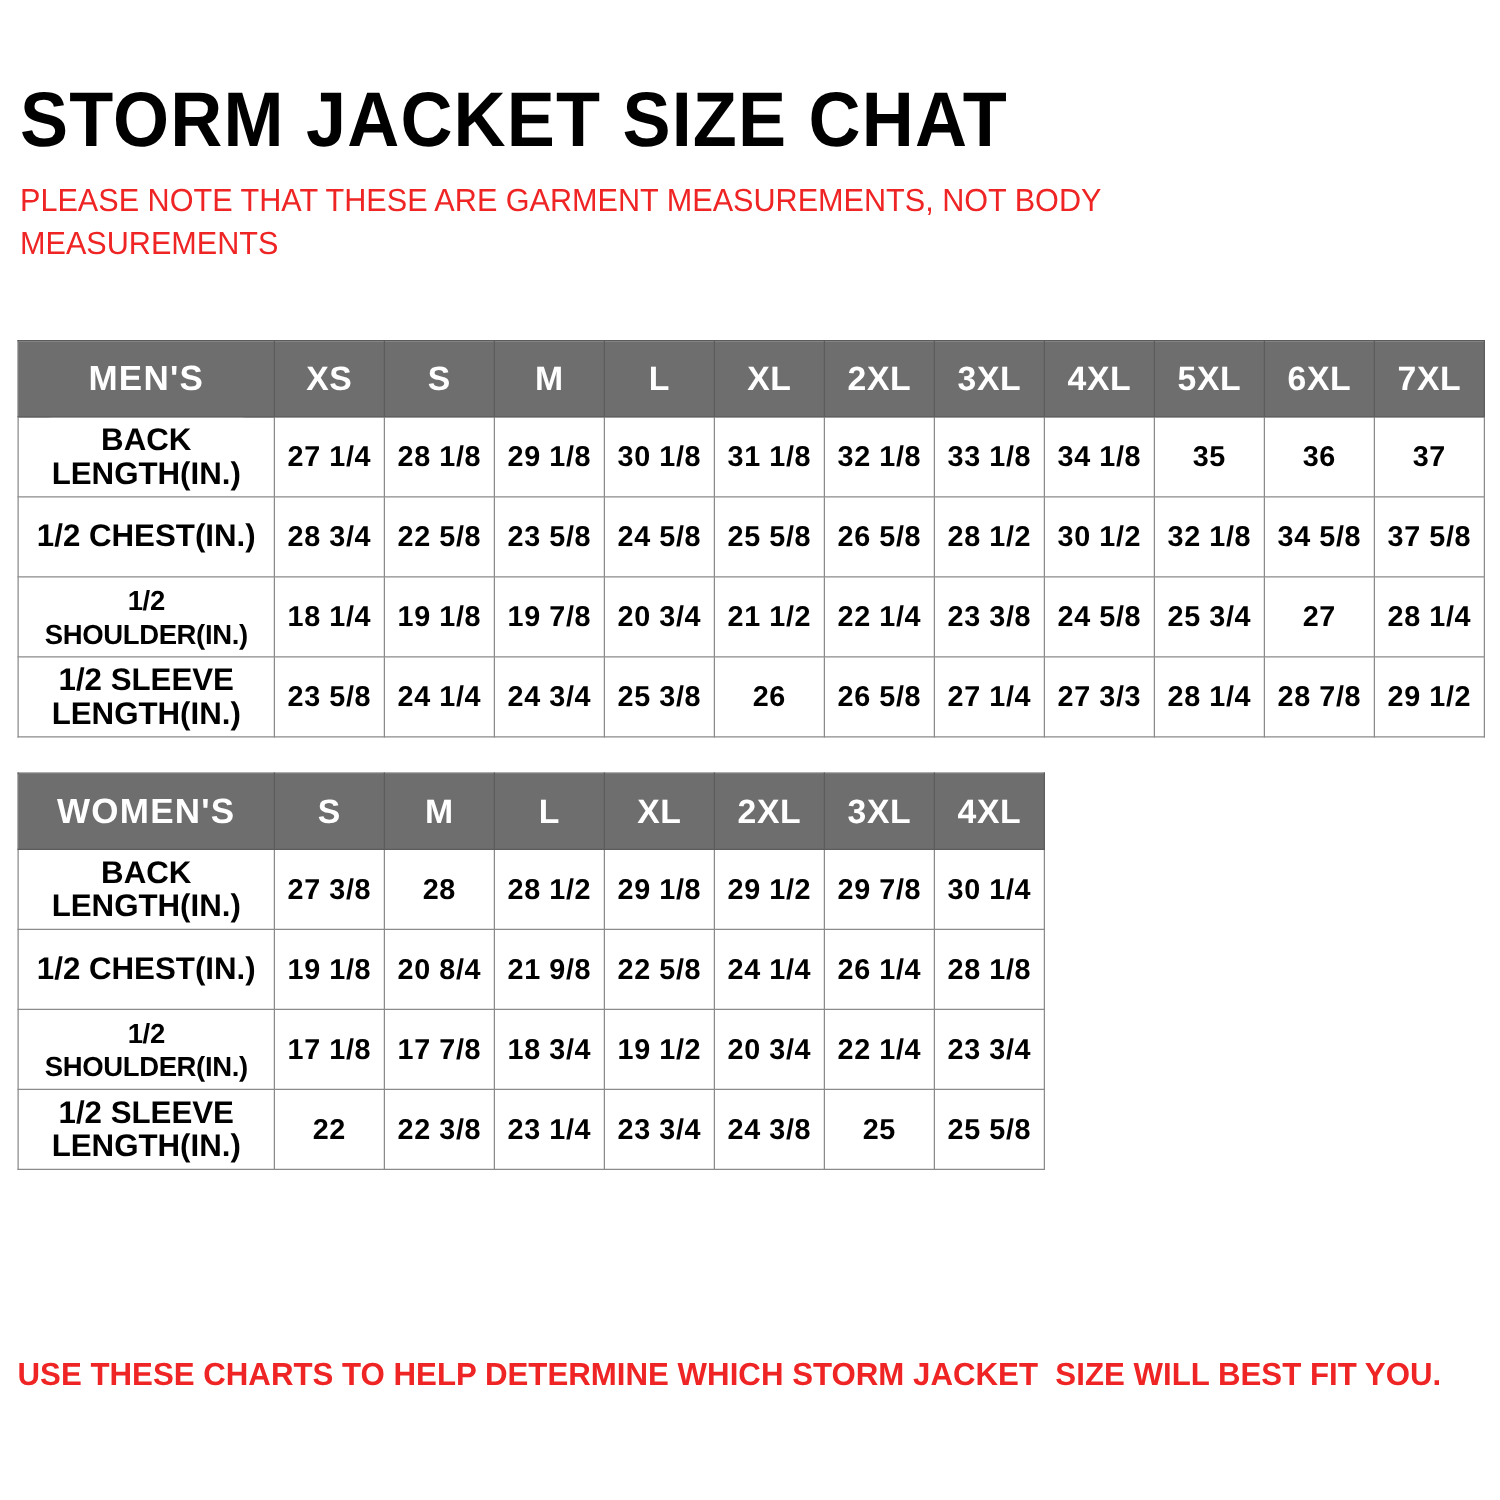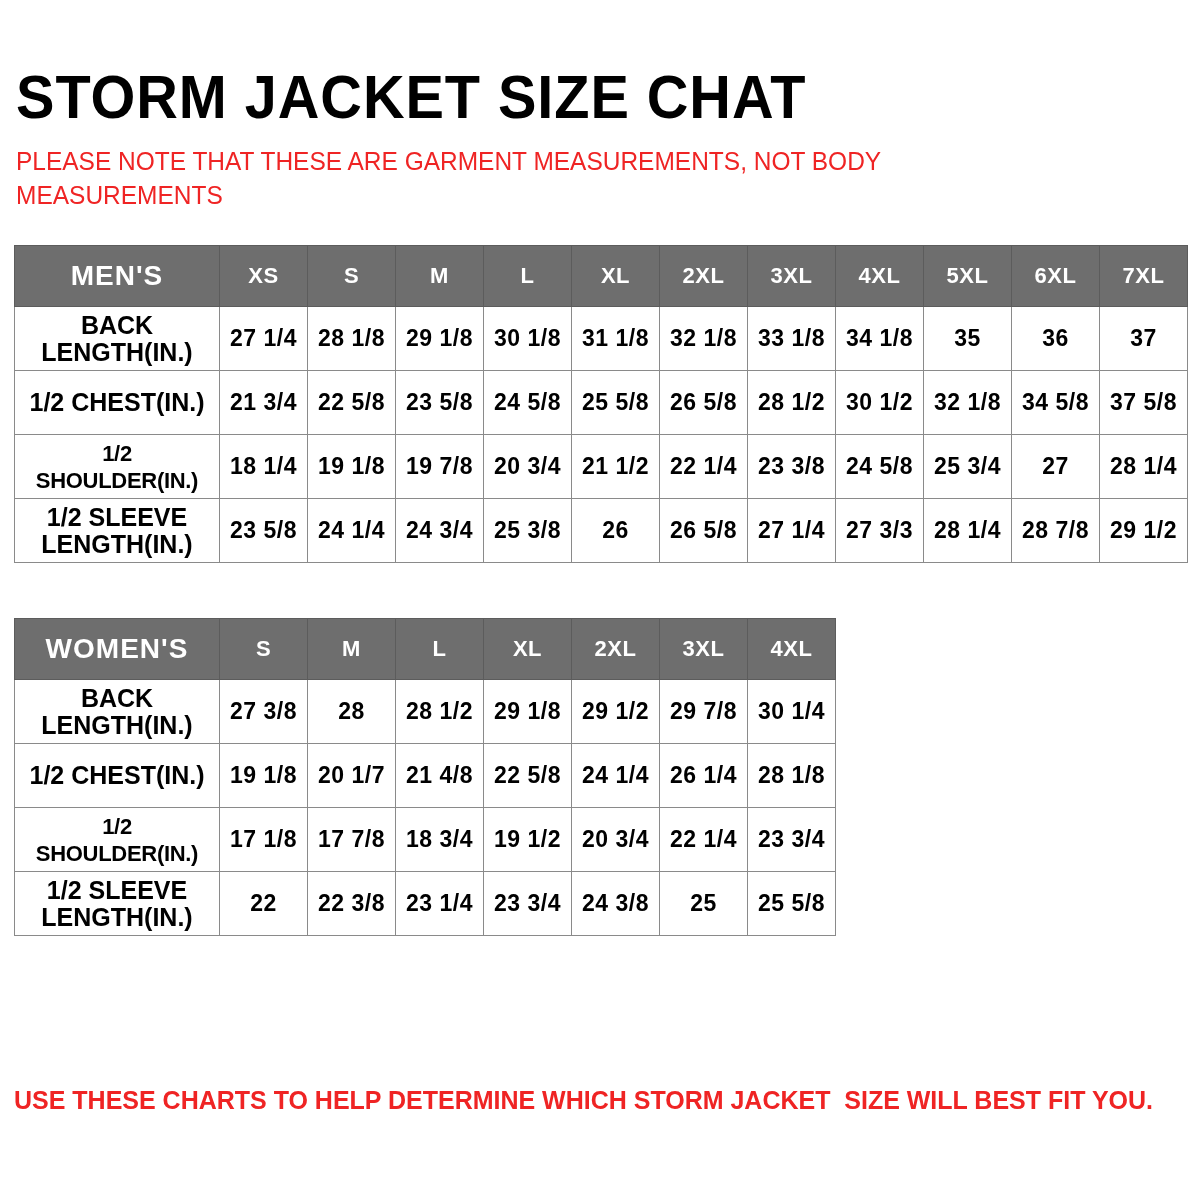--- a/index.html
+++ b/index.html
@@ -69,21 +69,21 @@
     color: #000000;
     background: #ffffff;
   }
 
   
   .size-table thead th {
     background: #6e6e6e;
     color: #ffffff;
     border: 1px solid #5c5c5c;
     height: 60px;
-    font-size: 22px;
+    font-size: 27px;
     letter-spacing: 0.5px;
   }
   .size-table thead th.corner {
     font-size: 28px;
     letter-spacing: 1px;
   }
 
   
   .size-table tbody td {
     height: 63px;
@@ -103,21 +103,21 @@
     letter-spacing: -0.3px;
   }
   .size-table tbody td.value {
     letter-spacing: 0.5px;
     font-weight: 700;
   }
 
   
   #mens-table {
     left: 14px;
-    top: 245px;
+    top: 272px;
     width: 1172px;
   }
   
   #womens-table {
     left: 14px;
     top: 618px;
     width: 822px;
   }
 
   
@@ -185,21 +185,21 @@
           <td class="value">31 1/8</td>
           <td class="value">32 1/8</td>
           <td class="value">33 1/8</td>
           <td class="value">34 1/8</td>
           <td class="value">35</td>
           <td class="value">36</td>
           <td class="value">37</td>
         </tr>
         <tr>
           <td class="rowlabel">1/2 CHEST(IN.)</td>
-          <td class="value">21 3/4</td>
+          <td class="value">28 3/4</td>
           <td class="value">22 5/8</td>
           <td class="value">23 5/8</td>
           <td class="value">24 5/8</td>
           <td class="value">25 5/8</td>
           <td class="value">26 5/8</td>
           <td class="value">28 1/2</td>
           <td class="value">30 1/2</td>
           <td class="value">32 1/8</td>
           <td class="value">34 5/8</td>
           <td class="value">37 5/8</td>
@@ -267,22 +267,22 @@
           <td class="value">28</td>
           <td class="value">28 1/2</td>
           <td class="value">29 1/8</td>
           <td class="value">29 1/2</td>
           <td class="value">29 7/8</td>
           <td class="value">30 1/4</td>
         </tr>
         <tr>
           <td class="rowlabel">1/2 CHEST(IN.)</td>
           <td class="value">19 1/8</td>
-          <td class="value">20 1/7</td>
-          <td class="value">21 4/8</td>
+          <td class="value">20 8/4</td>
+          <td class="value">21 9/8</td>
           <td class="value">22 5/8</td>
           <td class="value">24 1/4</td>
           <td class="value">26 1/4</td>
           <td class="value">28 1/8</td>
         </tr>
         <tr>
           <td class="rowlabel tight">1/2 SHOULDER(IN.)</td>
           <td class="value">17 1/8</td>
           <td class="value">17 7/8</td>
           <td class="value">18 3/4</td>

